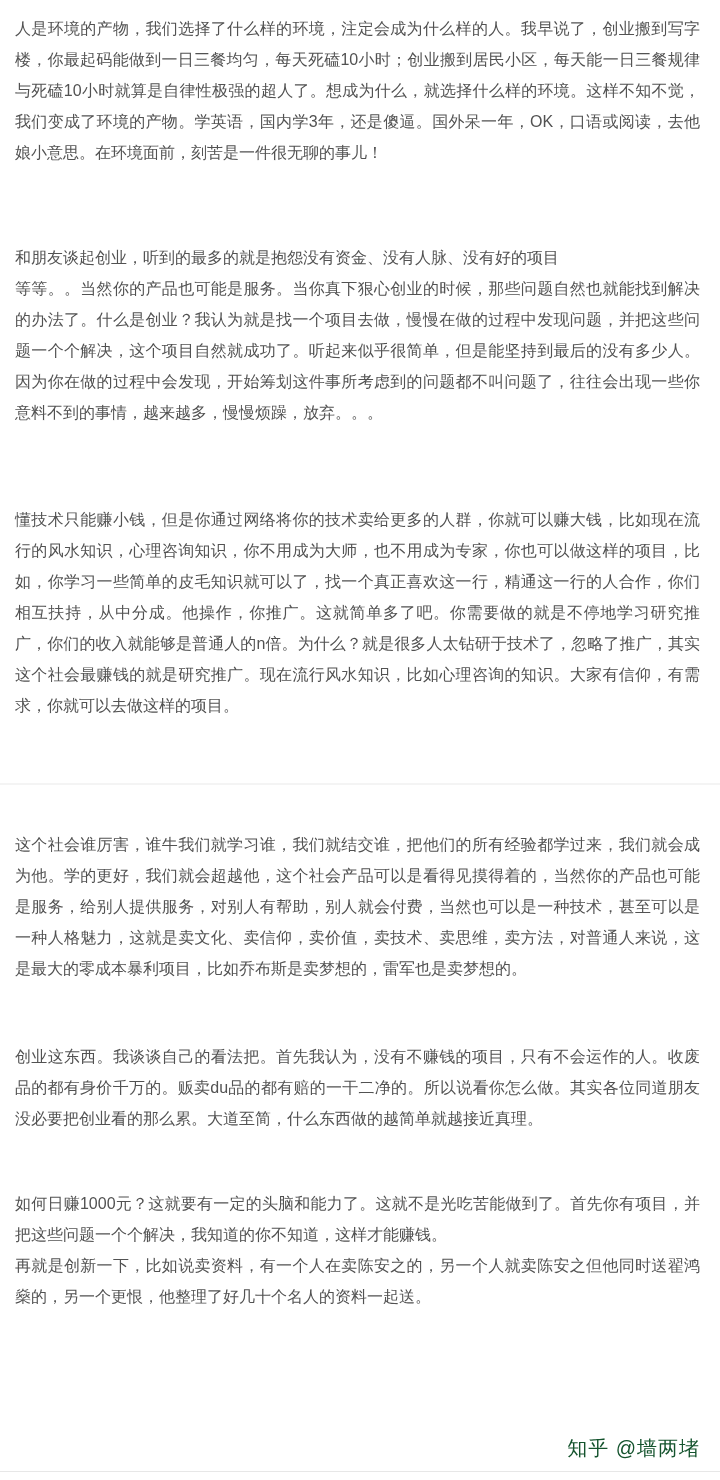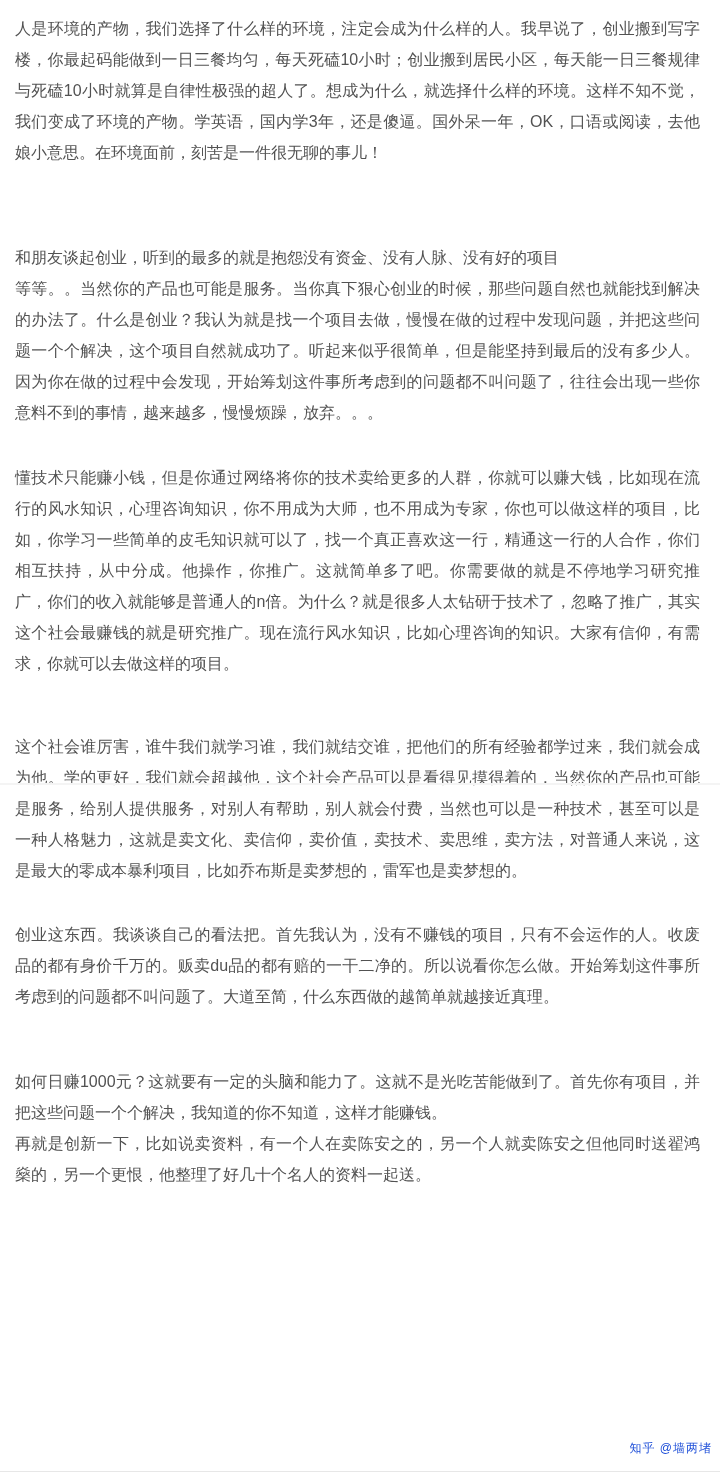--- a/index.html
+++ b/index.html
@@ -19,40 +19,40 @@
     color: #525252;
   }
   .para {
     font-size: 16px;
     line-height: 31px;
     text-align: justify;
     letter-spacing: 0;
   }
   .seg { display: block; }
   .p1 { margin: 0 0 74px 0; }
-  .p2 { margin: 0 0 34px 0; }
-  .p3 { margin: 0 0 52px 0; }
-  .p4 { margin: 0 0 33px 0; font-family: Liberation Serif, serif; }
+  .p2 { margin: 0 0 76px 0; }
+  .p3 { margin: 0 0 108px 0; }
+  .p4 { margin: 0 0 57px 0; font-family: Liberation Serif, serif; }
   .p5 { margin: 0 0 54px 0; }
   .p6 { margin: 0; }
   .seam {
     position: absolute;
     left: 0;
     top: 783px;
     width: 720px;
     height: 2px;
     background: #f4f4f4;
   }
   .watermark {
     position: absolute;
     top: 1437px;
-    right: 8px;
-    font-size: 12px;
+    right: 20px;
+    font-size: 20px;
     line-height: 22px;
-    color: #1d4ed8;
+    color: #14532d;
     letter-spacing: 1px;
   }
   .bottom-divider {
     position: absolute;
     left: 0;
     top: 1471px;
     width: 720px;
     height: 0;
     border-top: 1px solid #e7e7e7;
   }
@@ -73,21 +73,21 @@
 
   <div class="para p3">
     <span class="seg">懂技术只能赚小钱，但是你通过网络将你的技术卖给更多的人群，你就可以赚大钱，比如现在流行的风水知识，心理咨询知识，你不用成为大师，也不用成为专家，你也可以做这样的项目，比如，你学习一些简单的皮毛知识就可以了，找一个真正喜欢这一行，精通这一行的人合作，你们相互扶持，从中分成。他操作，你推广。这就简单多了吧。你需要做的就是不停地学习研究推广，你们的收入就能够是普通人的n倍。为什么？就是很多人太钻研于技术了，忽略了推广，其实这个社会最赚钱的就是研究推广。现在流行风水知识，比如心理咨询的知识。大家有信仰，有需求，你就可以去做这样的项目。</span>
   </div>
 
   <div class="para p4">
     <span class="seg">这个社会谁厉害，谁牛我们就学习谁，我们就结交谁，把他们的所有经验都学过来，我们就会成为他。学的更好，我们就会超越他，这个社会产品可以是看得见摸得着的，当然你的产品也可能是服务，给别人提供服务，对别人有帮助，别人就会付费，当然也可以是一种技术，甚至可以是一种人格魅力，这就是卖文化、卖信仰，卖价值，卖技术、卖思维，卖方法，对普通人来说，这是最大的零成本暴利项目，比如乔布斯是卖梦想的，雷军也是卖梦想的。</span>
   </div>
 
   <div class="para p5">
-    <span class="seg">创业这东西。我谈谈自己的看法把。首先我认为，没有不赚钱的项目，只有不会运作的人。收废品的都有身价千万的。贩卖du品的都有赔的一干二净的。所以说看你怎么做。开始筹划这件事所考虑到的问题都不叫问题了。大道至简，什么东西做的越简单就越接近真理。</span>
+    <span class="seg">创业这东西。我谈谈自己的看法把。首先我认为，没有不赚钱的项目，只有不会运作的人。收废品的都有身价千万的。贩卖du品的都有赔的一干二净的。所以说看你怎么做。其实各位同道朋友没必要把创业看的那么累。大道至简，什么东西做的越简单就越接近真理。</span>
   </div>
 
   <div class="para p6">
     <span class="seg">如何日赚1000元？这就要有一定的头脑和能力了。这就不是光吃苦能做到了。首先你有项目，并把这些问题一个个解决，我知道的你不知道，这样才能赚钱。</span>
     <span class="seg">再就是创新一下，比如说卖资料，有一个人在卖陈安之的，另一个人就卖陈安之但他同时送翟鸿燊的，另一个更恨，他整理了好几十个名人的资料一起送。</span>
   </div>
 
 </div>
 
 <div class="seam"></div>

